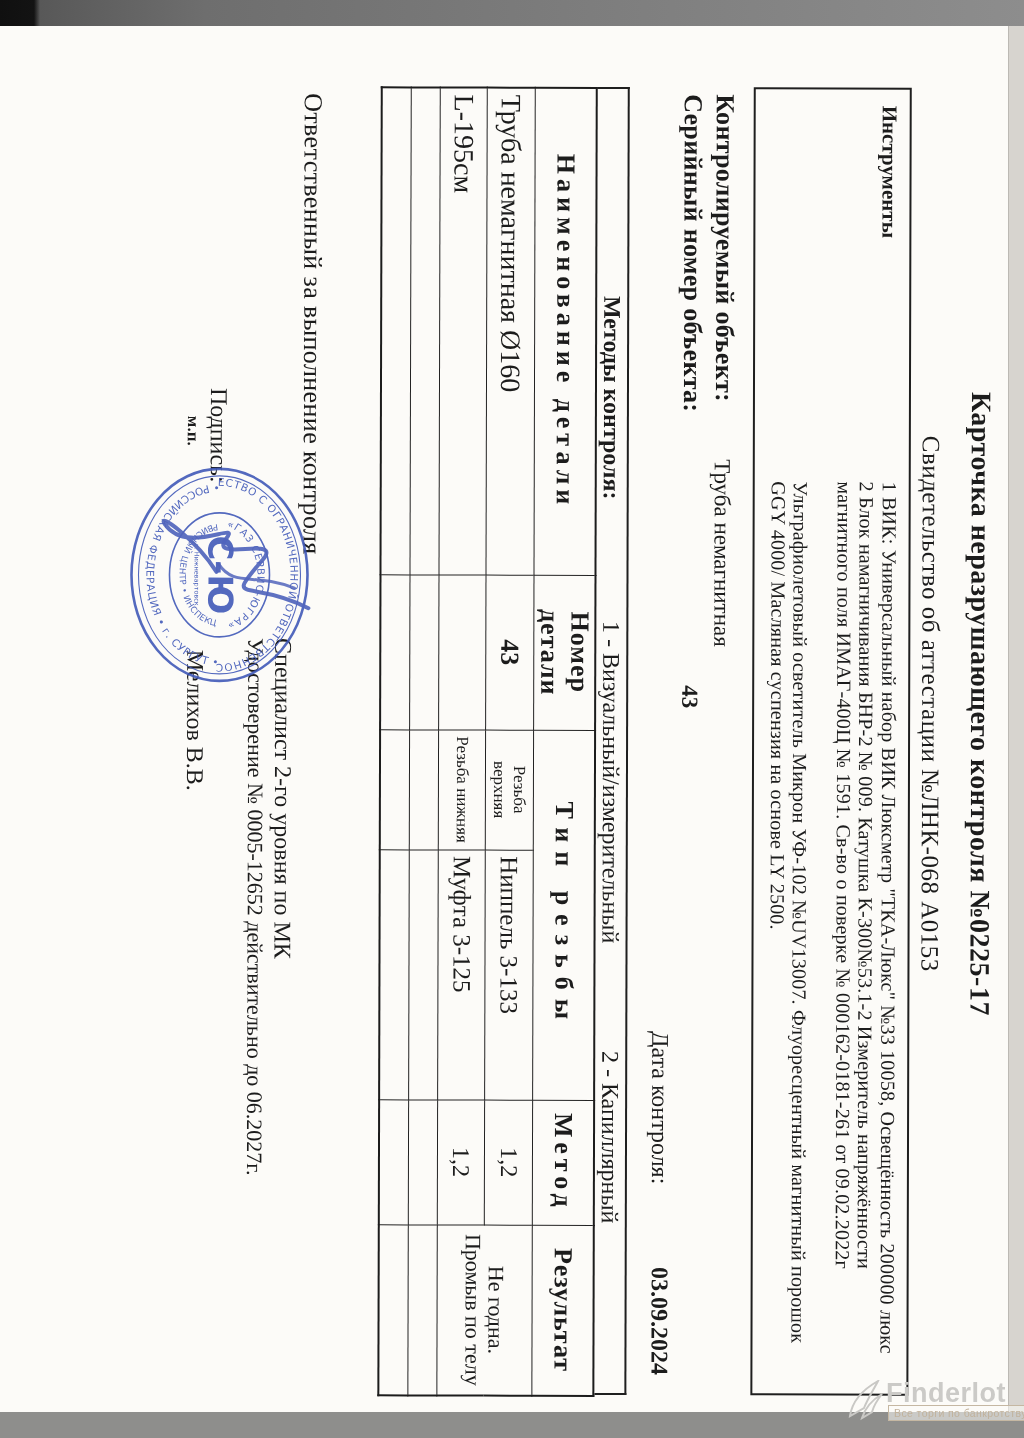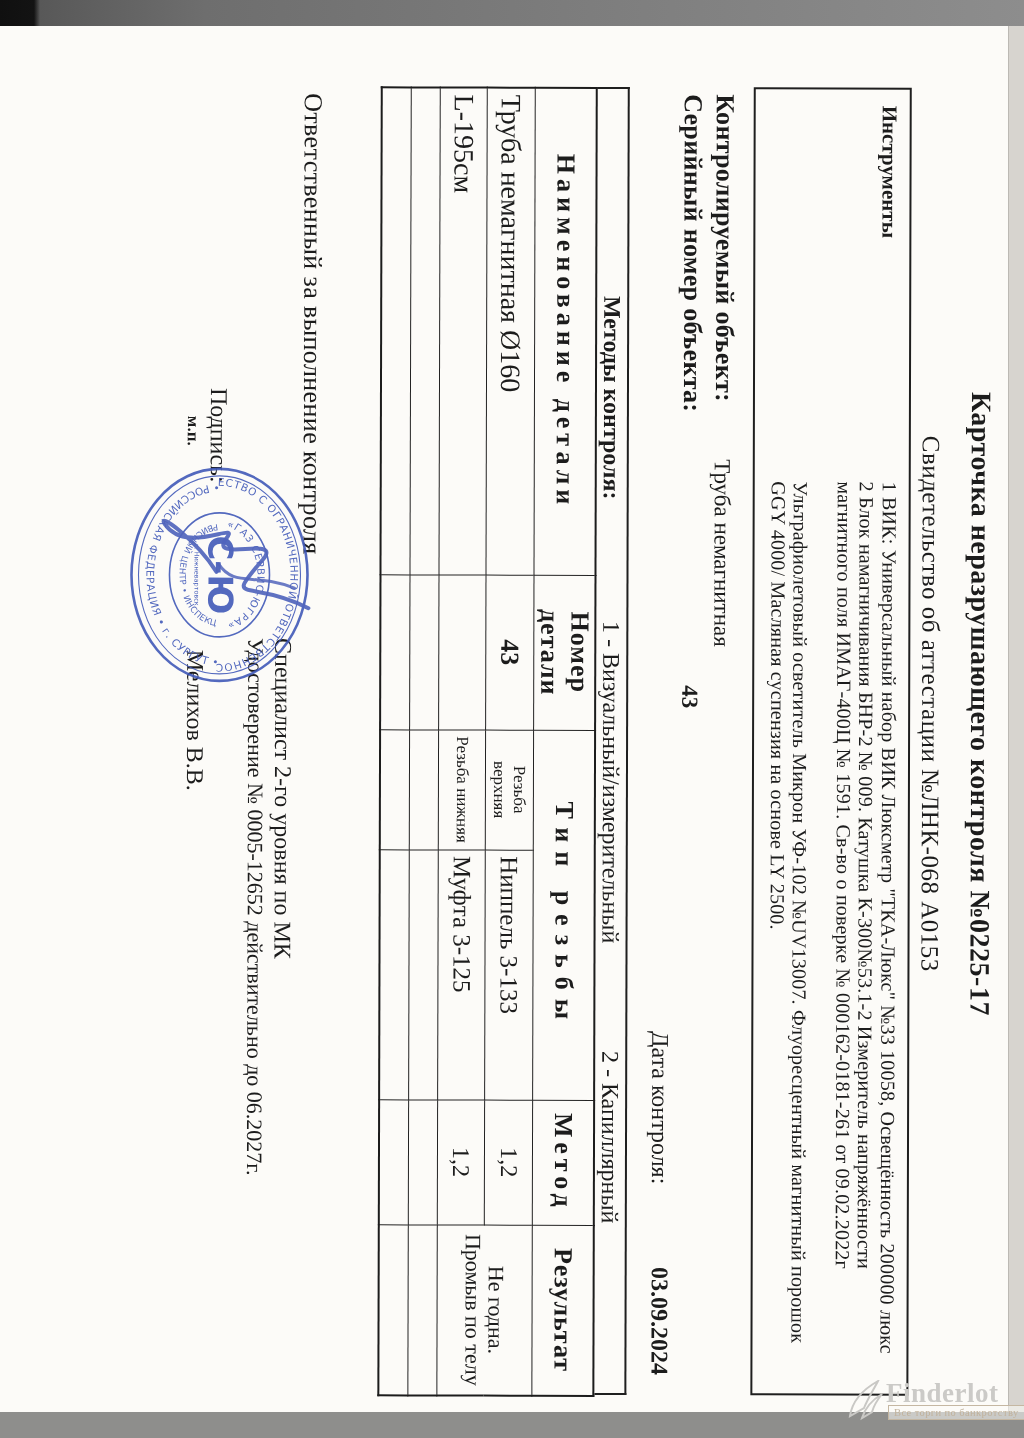--- a/index.html
+++ b/index.html
@@ -66,21 +66,21 @@
   .f-sign{left:390px;top:781px;font-size:24px;}
   .f-mp{left:418px;top:810px;font-size:17px;font-weight:bold;}
   .f-name{left:652px;top:804px;font-size:24px;}
 
   .stamp{left:462px;top:698px;width:230px;height:192px;overflow:visible;}
   .stamp svg{overflow:visible;}
   .stamp text{font-family:"DejaVu Sans","Liberation Sans",sans-serif;fill:#3c55b7;}
 
   
   .wm{position:absolute;left:848px;top:1378px;width:172px;height:52px;z-index:6;
-      font-family:Liberation Serif, serif;}
+      font-family:Liberation Sans, sans-serif;}
   .wm-logo{position:absolute;left:0;top:2px;}
   .wm-brand{position:absolute;left:38px;top:0;font-size:27px;font-weight:bold;color:#cbcac7;letter-spacing:.5px;}
   .wm-tag{position:absolute;left:40px;top:27px;font-size:10.5px;color:#c1b29c;border:1px solid #c5b7a2;
       padding:1px 5px;background:rgba(252,251,248,.55);white-space:nowrap;letter-spacing:.4px;}
 </style>
 </head>
 <body>
 
 <div class="screen">
 

